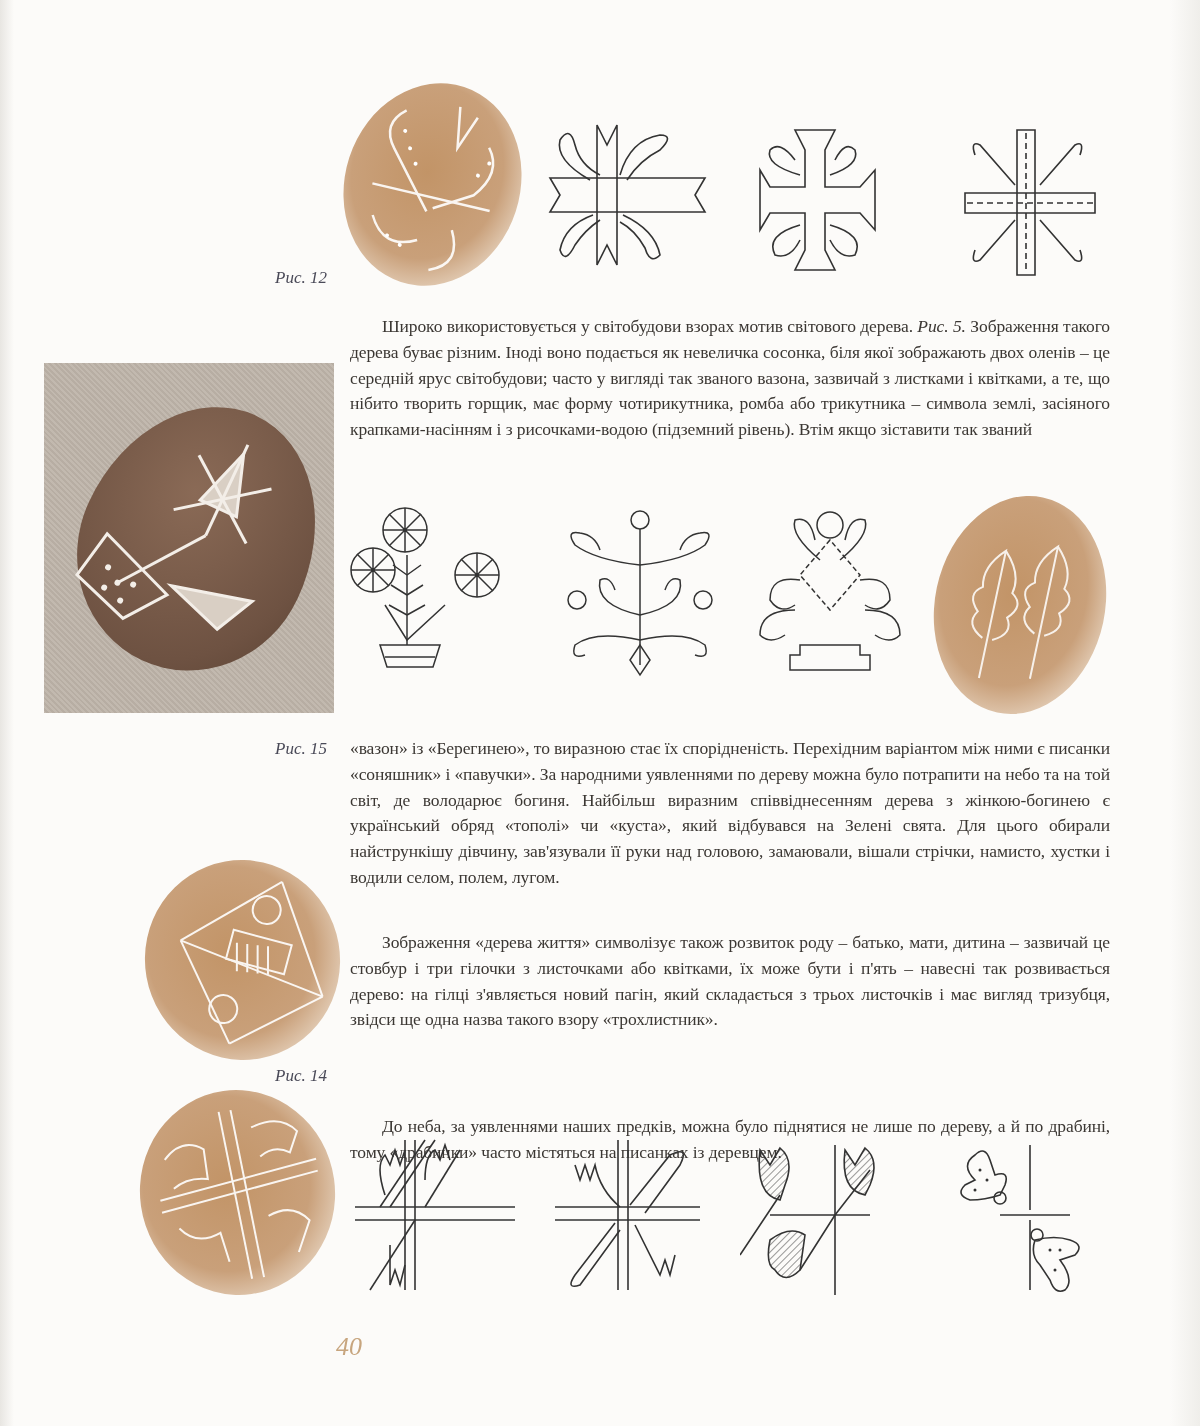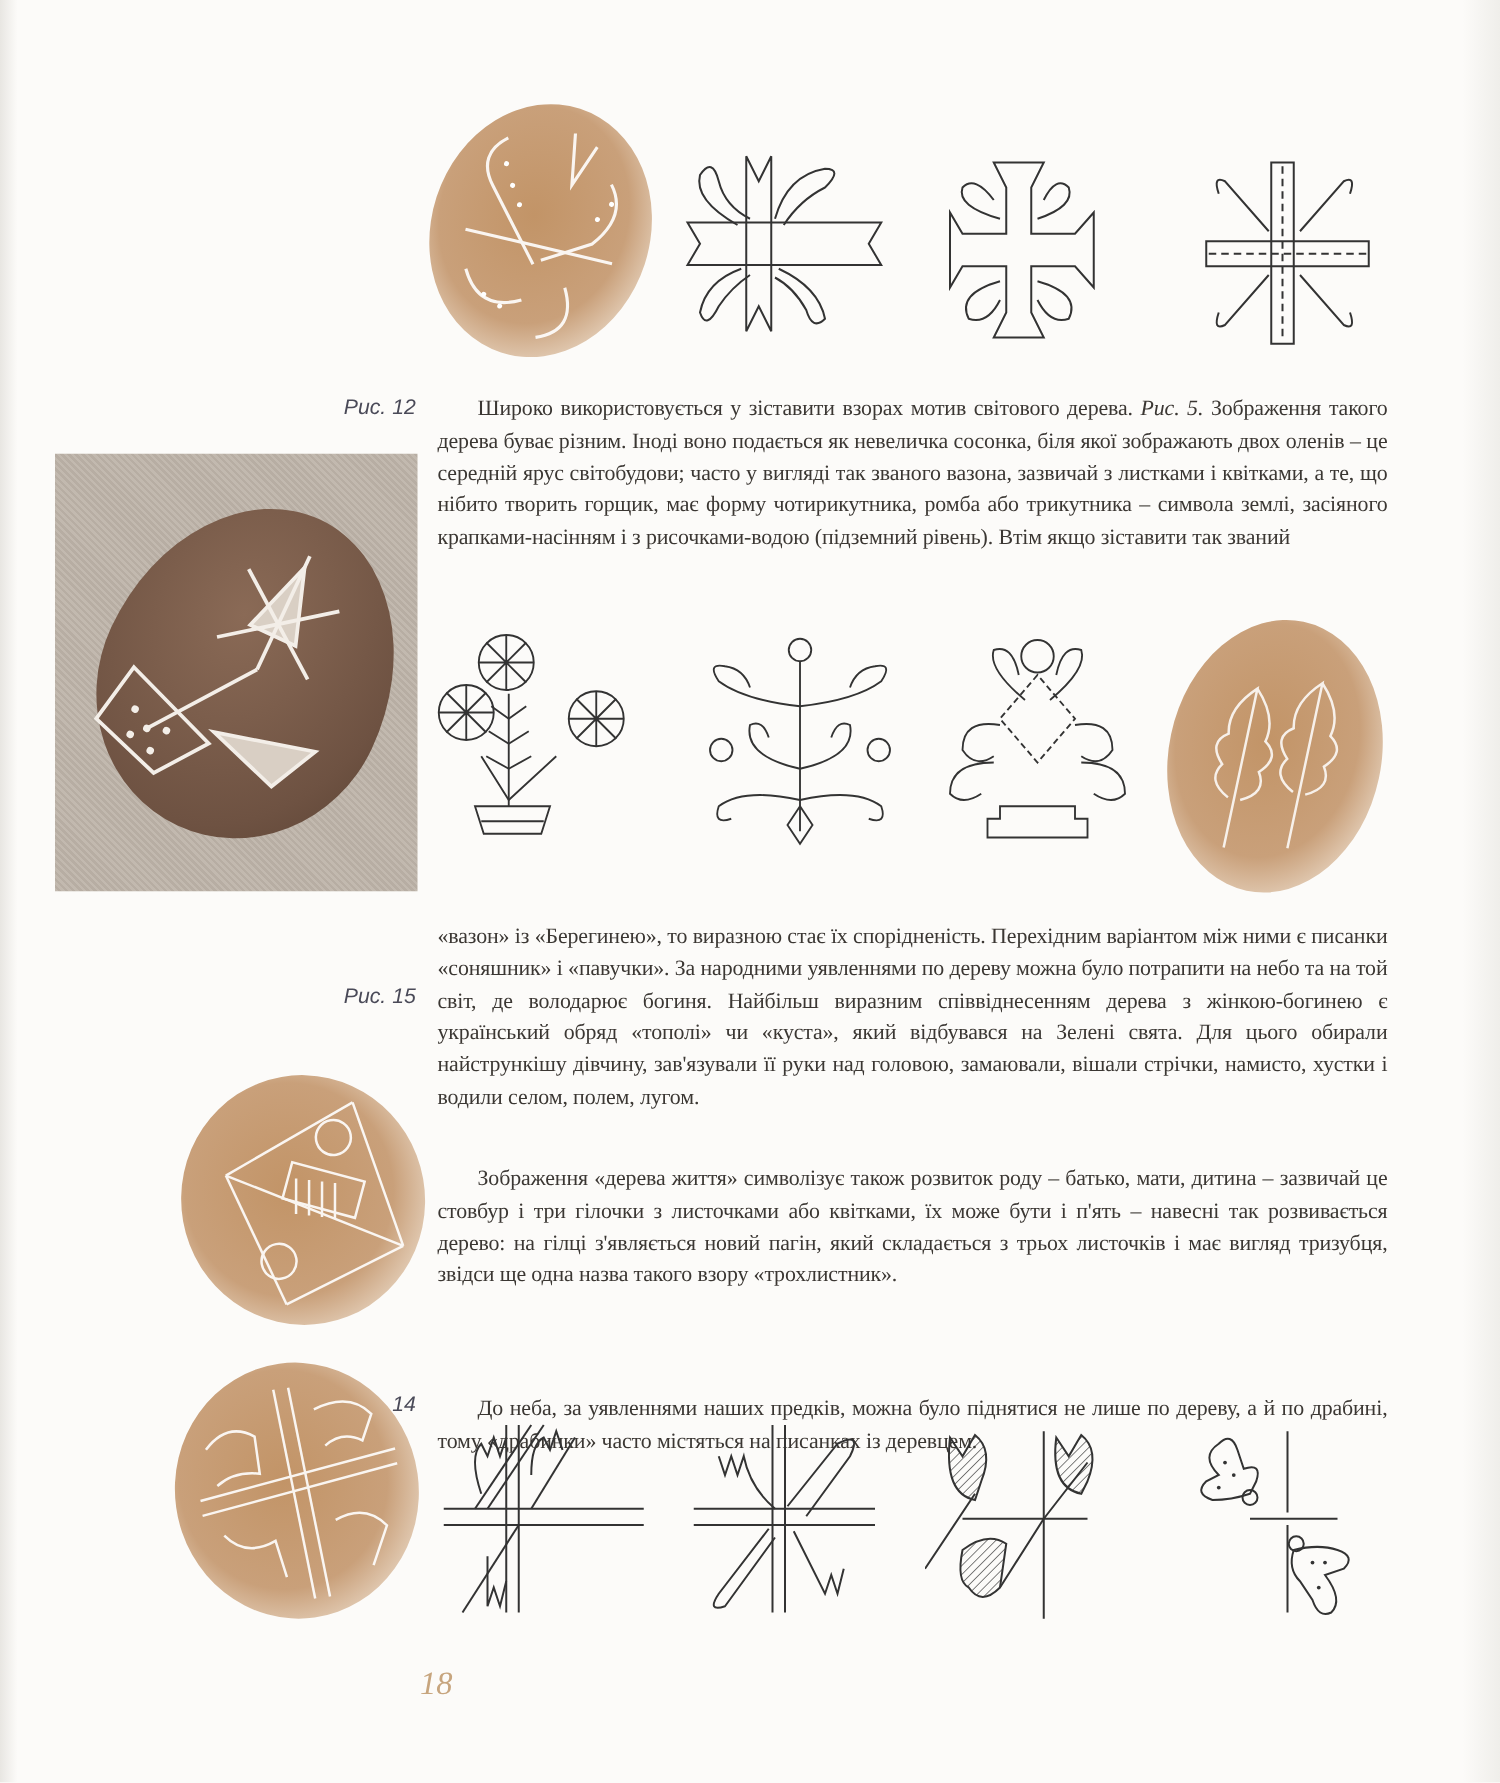--- a/index.html
+++ b/index.html
@@ -12,22 +12,21 @@
   .page-edge {
     position:absolute; left:0; top:0; width:14px; height:1426px;
     background:linear-gradient(to right,#e8e6e2,#fcfbf9);
   }
   .page-edge-right {
     position:absolute; right:0; top:0; width:30px; height:1426px;
     background:linear-gradient(to left,#efeeea,#fcfbf9);
   }
   .fig-label {
     position:absolute; font-style:italic; font-size:17px; color:#4a4a58;
-    font-family:Liberation Sans, sans-serif;
-    margin-top:48px;
+    font-family:Liberation Serif, serif;
   }
   .para {
     position:absolute; left:350px; width:760px;
     font-size:17.5px; line-height:25.8px; text-align:justify;
     color:#3b3733;
     font-family:"Liberation Serif", serif;
     letter-spacing:-0.1px;
   }
   .para .indent { display:inline-block; width:32px; }
   .para em { font-style:italic; }
@@ -119,21 +118,21 @@
       <path d="M85 60 L120 20 Q130 15 125 30"></path>
       <path d="M60 95 L25 135 Q15 140 20 125"></path>
       <path d="M85 95 L120 135 Q130 140 125 125"></path>
     </g>
   </svg>
 </div>
 
 <div class="fig-label" style="left:275px;top:268px;">Рис. 12</div>
 
 <div class="para" style="top:314px;">
-  <span class="indent"></span><span>Широко використовується у зіставити взорах мотив світового дерева.</span>
+  <span class="indent"></span><span>Широко використовується у світобудови взорах мотив світового дерева.</span>
   <em>Рис. 5.</em>
   <span>Зображення такого дерева буває різним. Іноді воно подається як невеличка сосонка, біля якої зображають двох оленів – це середній ярус світобудови; часто у вигляді так званого вазона, зазвичай з листками і квітками, а те, що нібито творить горщик, має форму чотирикутника, ромба або трикутника – символа землі, засіяного крапками-насінням і з рисочками-водою (підземний рівень). Втім якщо зіставити так званий</span>
 </div>
 
 <div class="photo">
   <div class="photo-egg">
     <svg width="230" height="270" viewBox="0 0 230 270">
       <g fill="none" stroke="#f3eee8" stroke-width="3">
         <path d="M120 40 L140 100 L100 100 Z" fill="#d9cfc4"></path>
         <path d="M80 60 L160 120"></path>
@@ -327,13 +326,13 @@
       <circle cx="35" cy="30" r="1.5"></circle>
         <circle cx="42" cy="40" r="1.5"></circle>
         <circle cx="30" cy="50" r="1.5"></circle>
       <circle cx="105" cy="110" r="1.5"></circle>
         <circle cx="115" cy="110" r="1.5"></circle>
         <circle cx="110" cy="130" r="1.5"></circle>
     </g>
   </svg>
 </div>
 
-<div class="page-number">18</div>
+<div class="page-number">40</div>
 
 </body></html>

